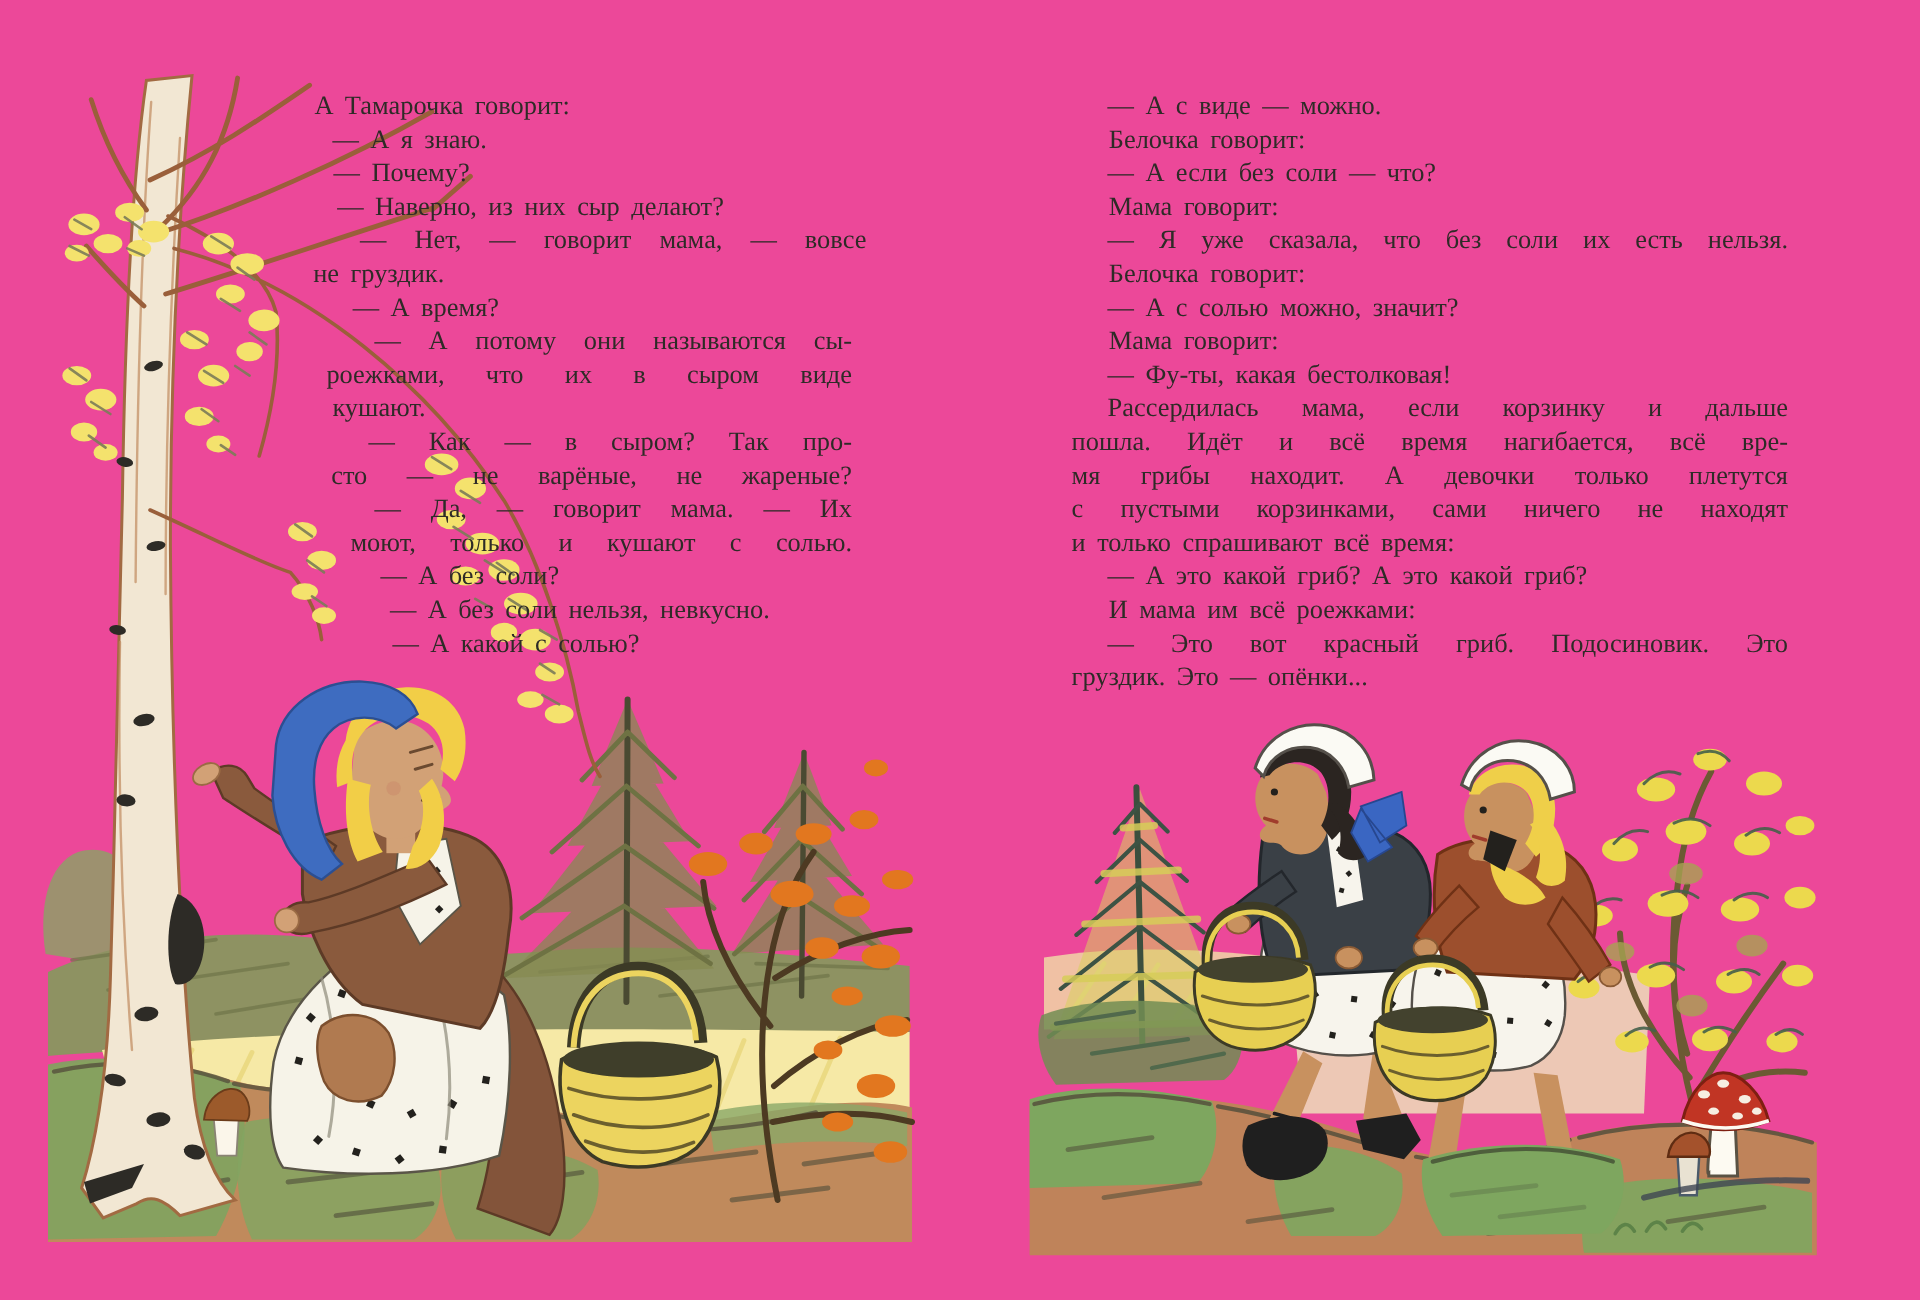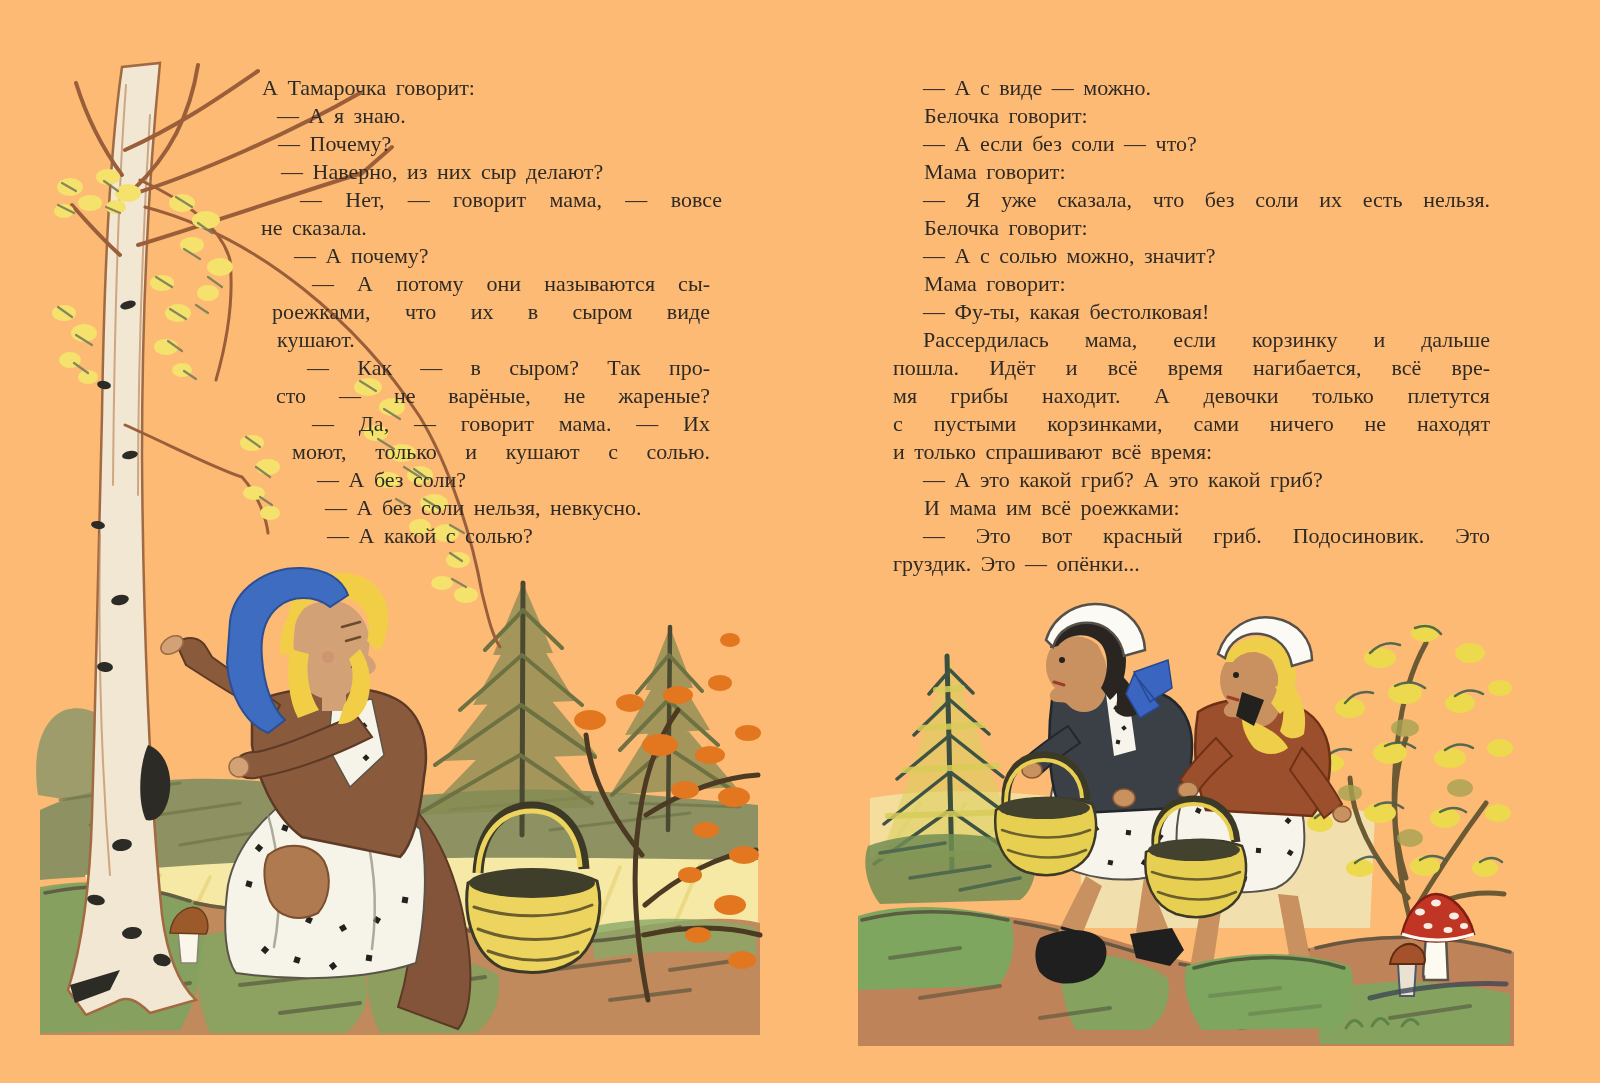--- a/index.html
+++ b/index.html
@@ -1,18 +1,18 @@
 <!DOCTYPE html>
 <html><head>
 <meta charset="utf-8">
 <style>
   html,body{margin:0;padding:0;}
   body{width:1600px;height:1083px;position:relative;overflow:hidden;
        font-family:"Liberation Serif","DejaVu Serif",serif;}
-  .spread{position:absolute;inset:0;background:#fdba74;}
+  .spread{position:absolute;inset:0;background:#ec4899;}
   .ln{position:absolute;height:28px;line-height:28px;font-size:22px;color:#2e2b27;
       word-spacing:4px;white-space:nowrap;}
   .ln.j{white-space:normal;text-align:justify;text-align-last:justify;word-spacing:0;}
   svg{position:absolute;}
   .sketch{stroke-linecap:round;stroke-linejoin:round;}
 </style>
 </head>
 <body>
 
 <div class="spread">
@@ -396,22 +396,22 @@
     <path class="sketch" d="M520,400 C560,390 610,384 656,386" stroke="#3e4652" stroke-width="5" fill="none" opacity="0.8"></path>
     <path class="sketch" d="M496,430 q8,-14 16,-2 m10,0 q8,-14 16,-2 m14,2 q8,-12 16,-2" stroke="#5d8348" stroke-width="3" fill="none"></path>
   </svg>
 
   <div>
     <div class="ln" style="left:262px;top:74px">А Тамарочка говорит:</div>
     <div class="ln" style="left:277px;top:102px">— А я знаю.</div>
     <div class="ln" style="left:278px;top:130px">— Почему?</div>
     <div class="ln" style="left:281px;top:158px">— Наверно, из них сыр делают?</div>
     <div class="ln j" style="left:300px;top:186px;width:422px">— Нет, — говорит мама, — вовсе</div>
-    <div class="ln" style="left:261px;top:214px">не сказала.</div>
-    <div class="ln" style="left:294px;top:242px">— А почему?</div>
+    <div class="ln" style="left:261px;top:214px">не груздик.</div>
+    <div class="ln" style="left:294px;top:242px">— А время?</div>
     <div class="ln j" style="left:312px;top:270px;width:398px">— А потому они называются сы-</div>
     <div class="ln j" style="left:272px;top:298px;width:438px">роежками, что их в сыром виде</div>
     <div class="ln" style="left:277px;top:326px">кушают.</div>
     <div class="ln j" style="left:307px;top:354px;width:403px">— Как — в сыром? Так про-</div>
     <div class="ln j" style="left:276px;top:382px;width:434px">сто — не варёные, не жареные?</div>
     <div class="ln j" style="left:312px;top:410px;width:398px">— Да, — говорит мама. — Их</div>
     <div class="ln j" style="left:292px;top:438px;width:418px">моют, только и кушают с солью.</div>
     <div class="ln" style="left:317px;top:466px">— А без соли?</div>
     <div class="ln" style="left:325px;top:494px">— А без соли нельзя, невкусно.</div>
     <div class="ln" style="left:327px;top:522px">— А какой с солью?</div>

